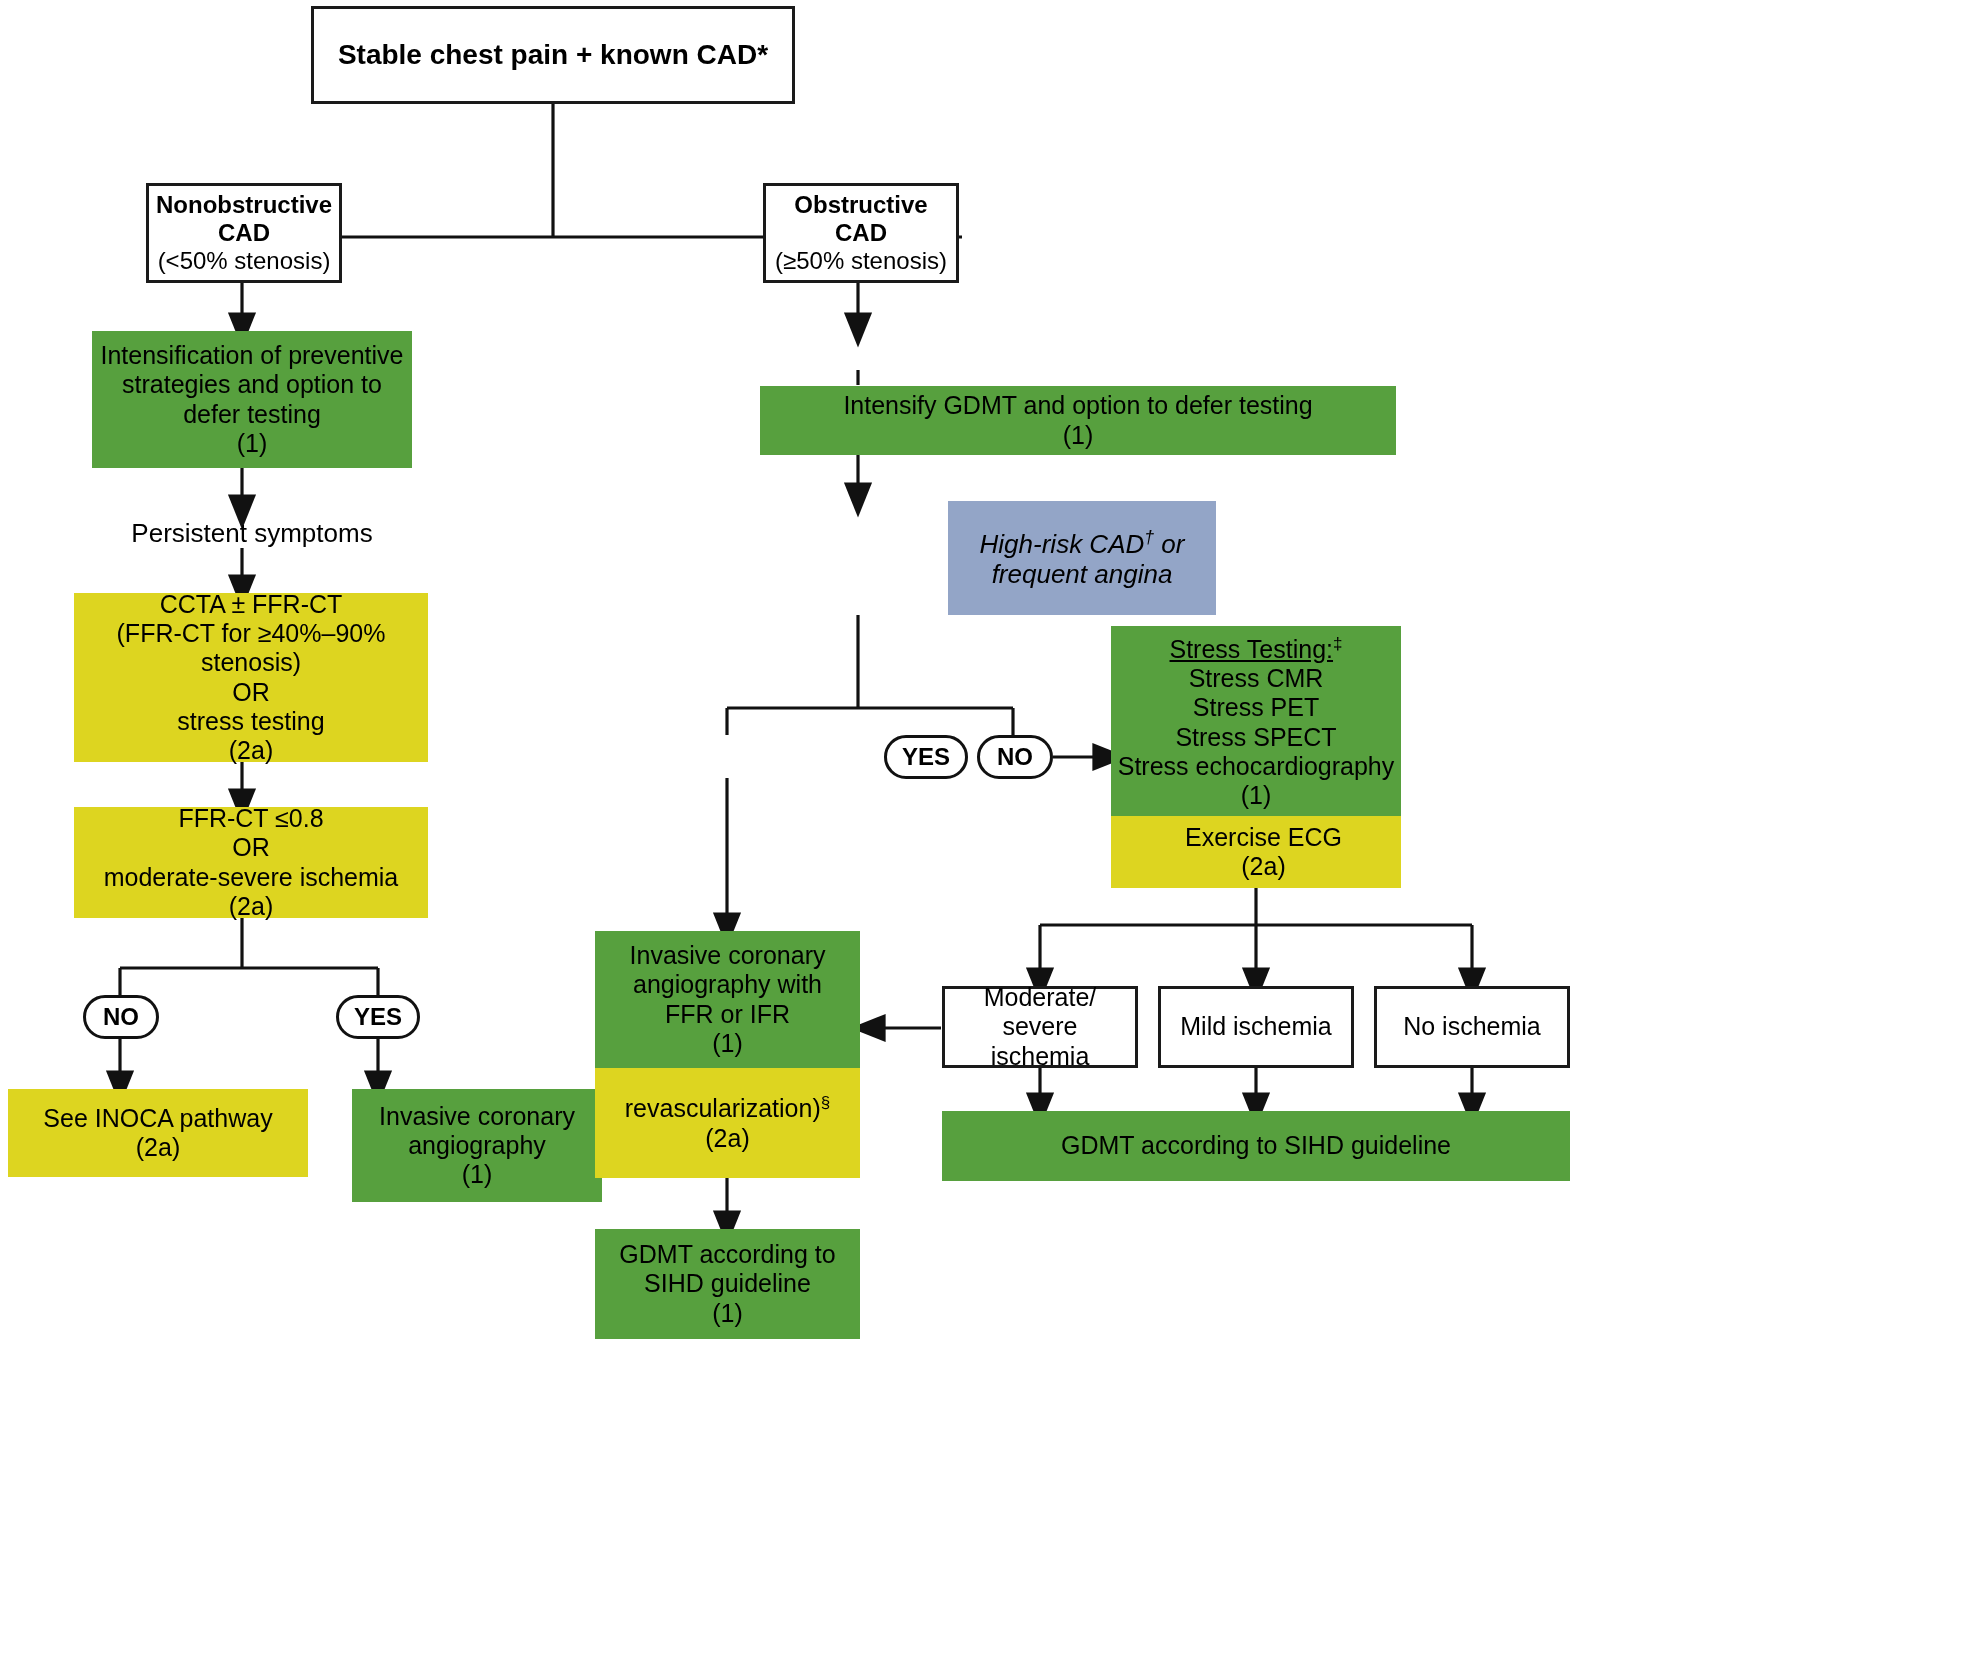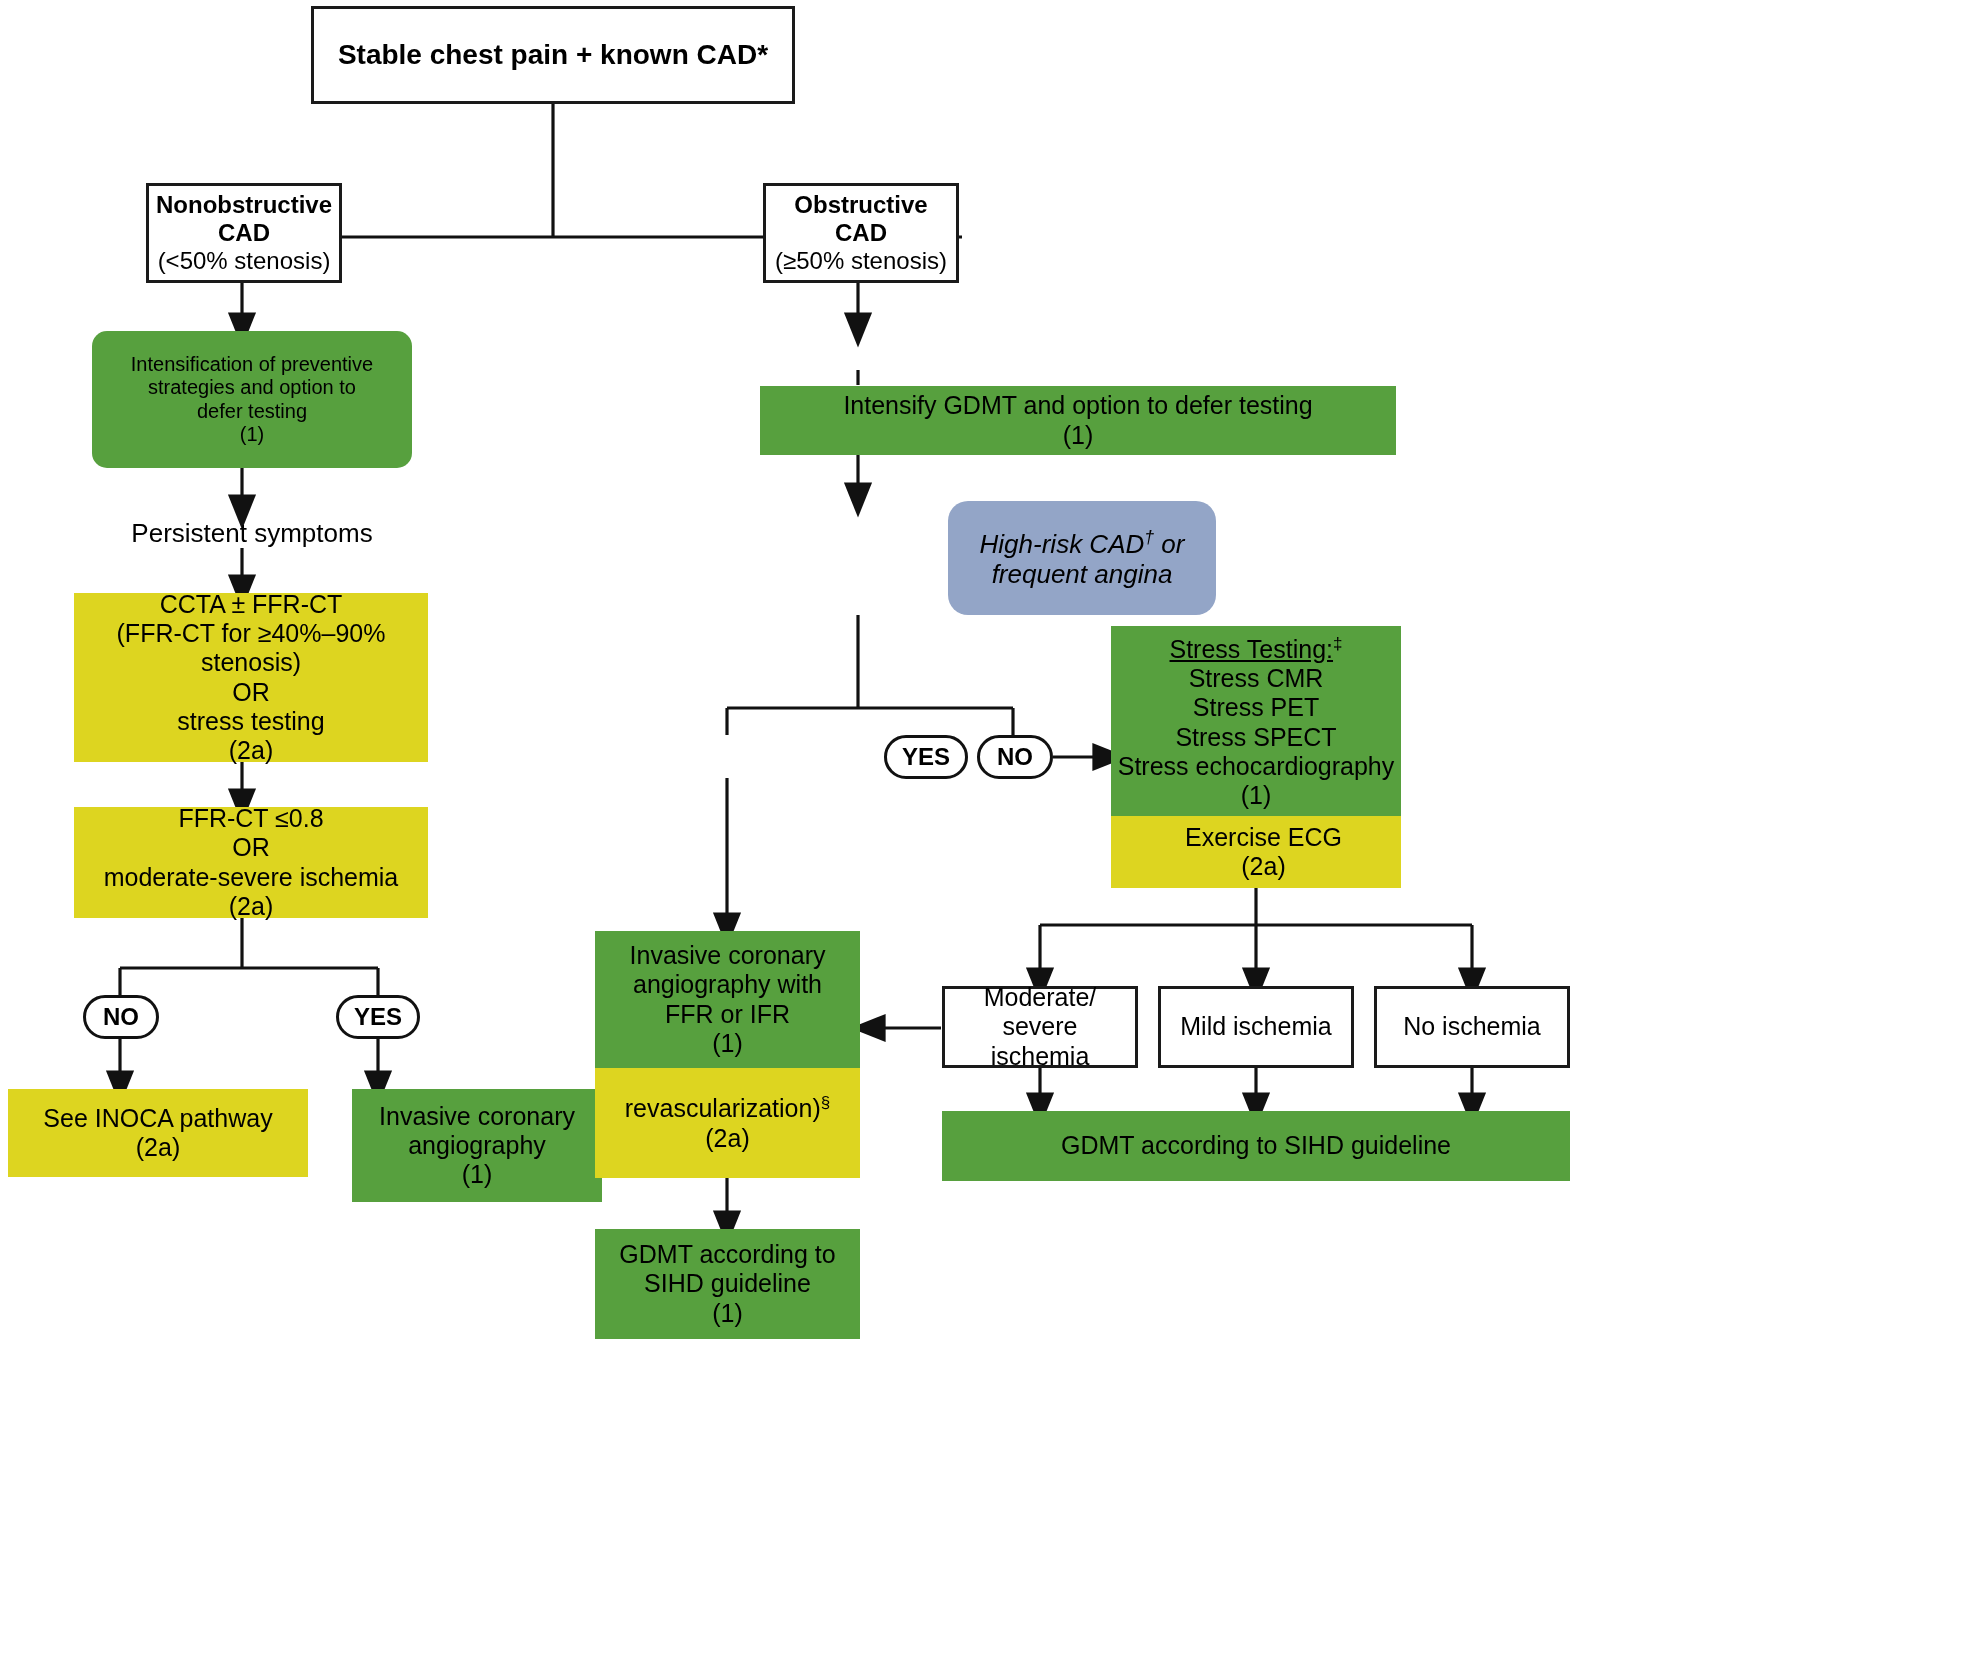--- a/index.html
+++ b/index.html
@@ -32,21 +32,21 @@
     border: 3px solid #1a1a1a;
     font-weight: bold;
   }
   .plain-box {
     background: #ffffff;
     border: 3px solid #1a1a1a;
     font-weight: normal;
   }
   .green { background: #57a03e; }
   .yellow { background: #ddd520; }
-  .blue { background: #93a5c7; font-style: italic; border-radius: 20px; }
+  .blue { background: #93a5c7; font-style: italic; }
   .label-free {
     position: absolute;
     color: #000;
     text-align: center;
     background: transparent;
   }
   .pill {
     position: absolute;
     background: #ffffff;
     border: 3px solid #111;
@@ -142,21 +142,21 @@
     <span>CAD</span>
     <span style="font-weight:normal;">(&lt;50% stenosis)</span>
   </div>
 
   <div class="node white-box" style="left:763px; top:183px; width:196px; height:100px; font-size:24px;">
     <span>Obstructive</span>
     <span>CAD</span>
     <span style="font-weight:normal;">(≥50% stenosis)</span>
   </div>
 
-  <div class="node green" style="left:92px; top:331px; width:320px; height:137px; font-size:20px;border-radius:15px;">
+  <div class="node green" style="left:92px; top:331px; width:320px; height:137px; font-size:25px;">
     <span>Intensification of preventive
 strategies and option to
 defer testing
 (1)</span>
   </div>
 
   <div class="label-free" style="left:92px; top:518px; width:320px; font-size:26px;">
     <span>Persistent symptoms</span>
   </div>
 

